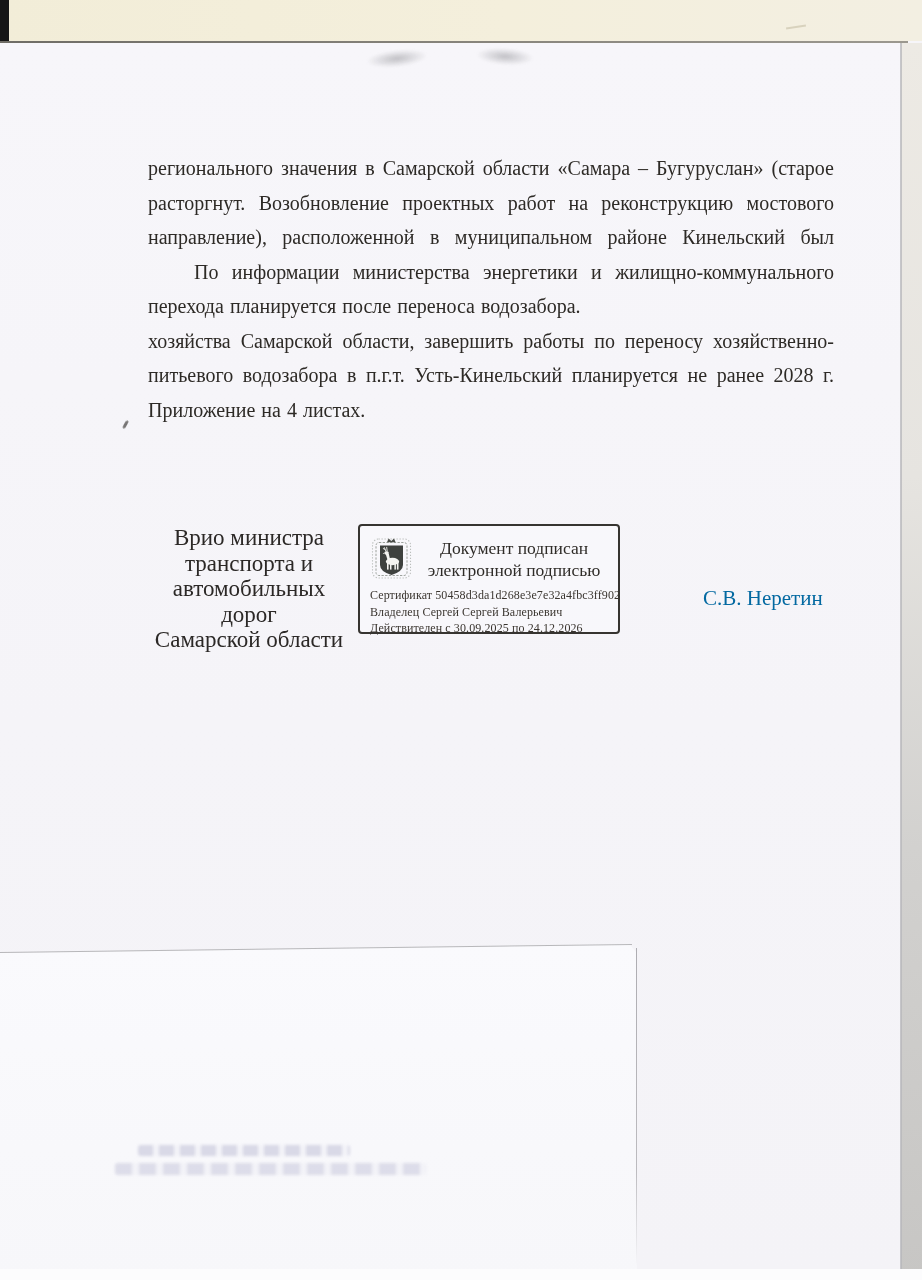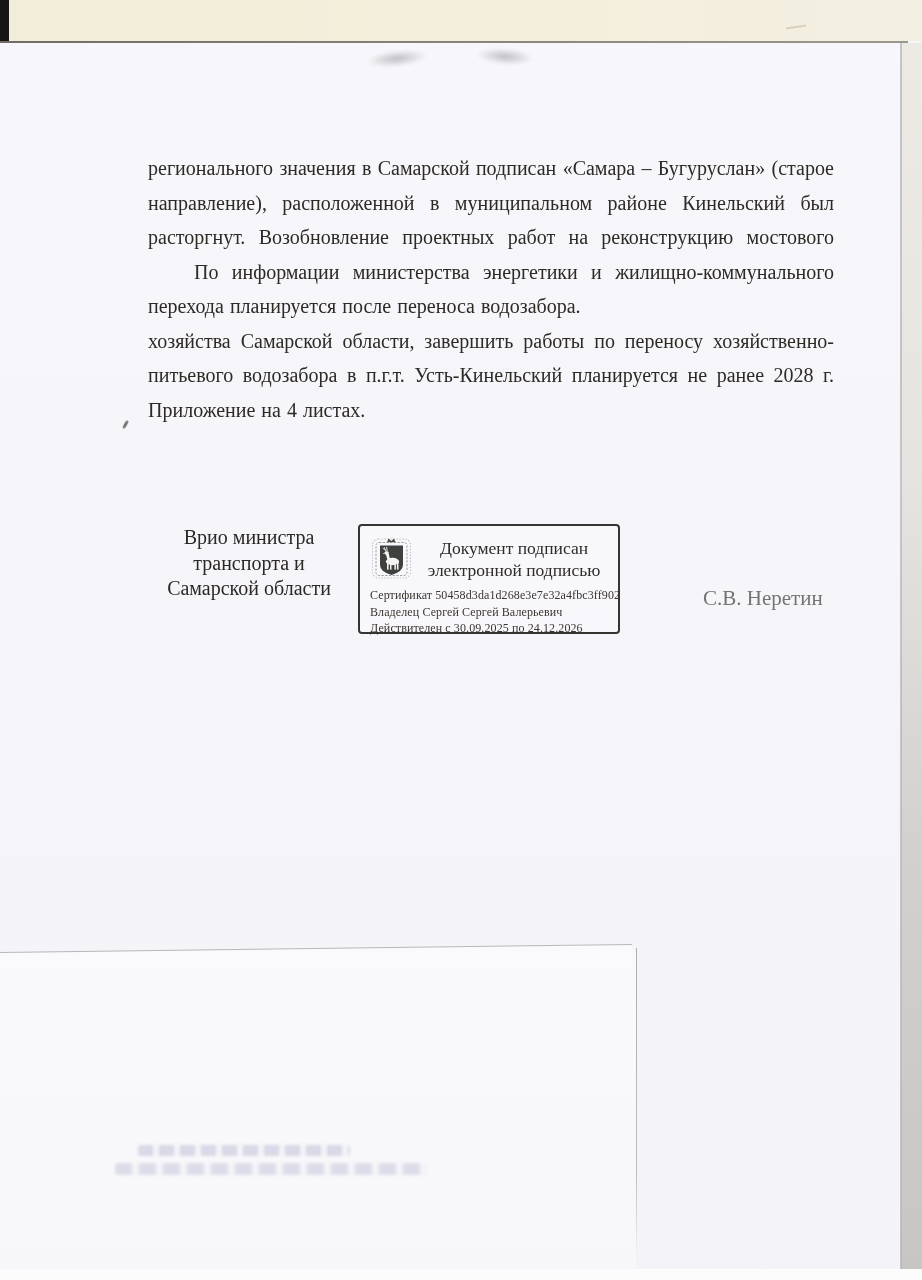--- a/index.html
+++ b/index.html
@@ -60,25 +60,25 @@
     position: absolute; left: 148px; top: 151px; width: 686px;
     font-size: 20px; line-height: 34.5px; color: #2d2a26;
     word-spacing: 1px;
   }
   .line { height: 34.5px; white-space: nowrap; }
   .line.j { white-space: normal; text-align: justify; text-align-last: justify; }
   .line.indent { text-indent: 46px; }
   
   .sig-position {
     position: absolute; left: 143px; top: 525px; width: 212px;
-    text-align: center; font-size: 20px; line-height: 25.5px; color: #2b2826;
+    text-align: center; font-size: 23px; line-height: 25.5px; color: #2b2826;
   }
   .sig-name {
     position: absolute; left: 703px; top: 586px; width: 140px;
-    font-size: 21px; line-height: 24px; color: #737373;
+    font-size: 21px; line-height: 24px; color: #0369a1;
   }
   
   .stamp {
     position: absolute; left: 358px; top: 524px; width: 258px; height: 106px;
     border: 2px solid #363430; border-radius: 4px;
     background: rgba(252, 252, 254, 0.4);
   }
   .stamp-arms { position: absolute; left: 8px; top: 8px; width: 47px; height: 47px; }
   .stamp-title {
     position: absolute; left: 56px; top: 11px; width: 196px;
@@ -134,33 +134,34 @@
   <div class="top-line"></div>
   <div class="right-strip"></div>
 
   <div class="page-main"></div>
   <div class="page-right-edge"></div>
   <div class="smudge smudge-1"></div>
   <div class="smudge smudge-2"></div>
   <div class="pencil-tick"></div>
 
   <div class="bodytext">
-    <div class="line j">регионального значения в Самарской подписан «Самара – Бугуруслан» (старое</div>
+    <div class="line j">регионального значения в Самарской области «Самара – Бугуруслан» (старое</div>
+    <div class="line j">расторгнут. Возобновление проектных работ на реконструкцию мостового</div>
     <div class="line j">направление), расположенной в муниципальном районе Кинельский был</div>
-    <div class="line j">расторгнут. Возобновление проектных работ на реконструкцию мостового</div>
     <div class="line j indent">По информации министерства энергетики и жилищно-коммунального</div>
     <div class="line">перехода планируется после переноса водозабора.</div>
     <div class="line j">хозяйства Самарской области, завершить работы по переносу хозяйственно-</div>
     <div class="line j">питьевого водозабора в п.г.т. Усть-Кинельский планируется не ранее 2028 г.</div>
     <div class="line">Приложение на 4 листах.</div>
   </div>
 
   <div class="sig-position">
     <div>Врио министра</div>
     <div>транспорта и</div>
+    <div>автомобильных дорог</div>
     <div>Самарской области</div>
   </div>
 
   <div class="stamp">
     <svg class="stamp-arms" viewBox="0 0 47 47" xmlns="http://www.w3.org/2000/svg">
 
       <rect x="4.5" y="5" width="38" height="39" rx="6" fill="none" stroke="#9aa09a" stroke-width="1.1" stroke-dasharray="1.3 1.7" opacity="0.65"></rect>
       <rect x="8" y="8.5" width="31" height="33" rx="3" fill="none" stroke="#8d938c" stroke-width="1" stroke-dasharray="2.3 1.4" opacity="0.85"></rect>
 
       <path d="M19 8.2 L20.6 4.4 L23.3 7 L26 4.4 L27.6 8.2 Z" fill="#4a4d48"></path>

